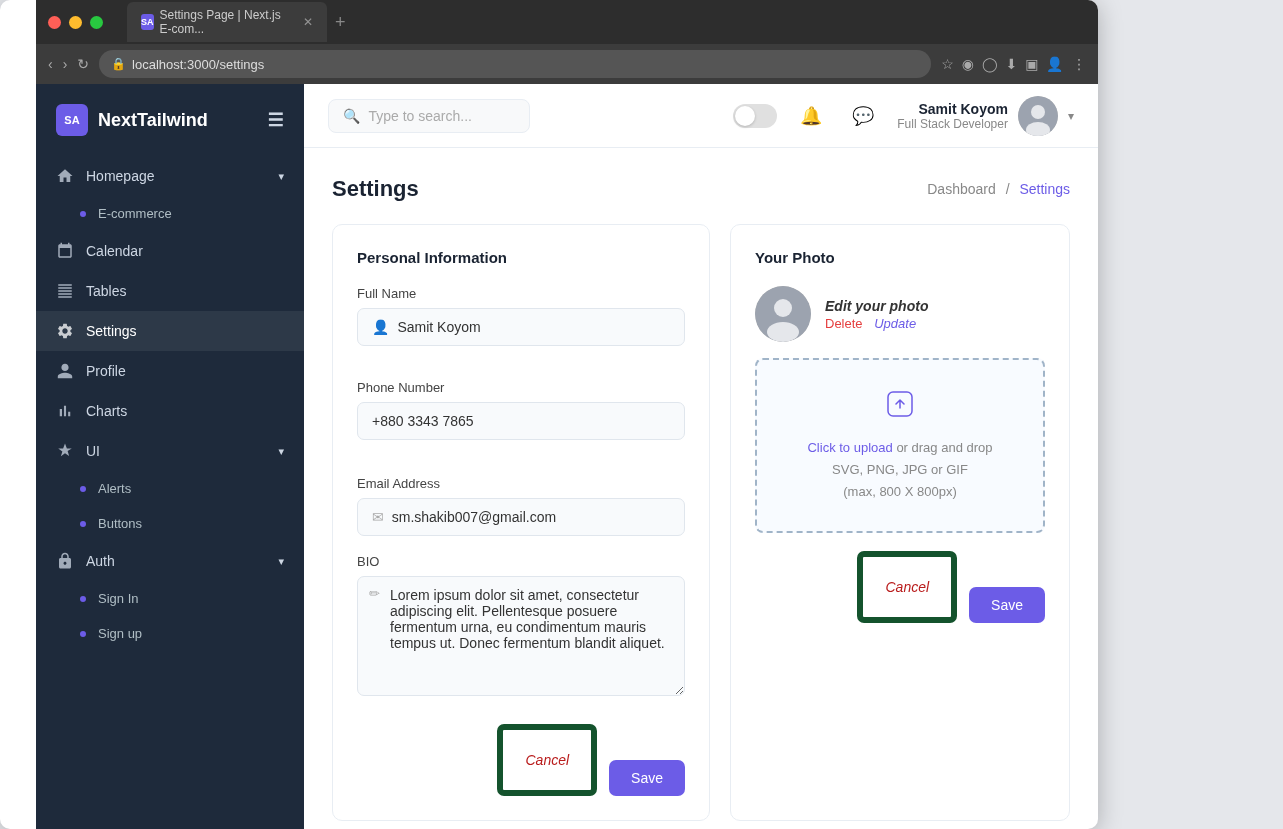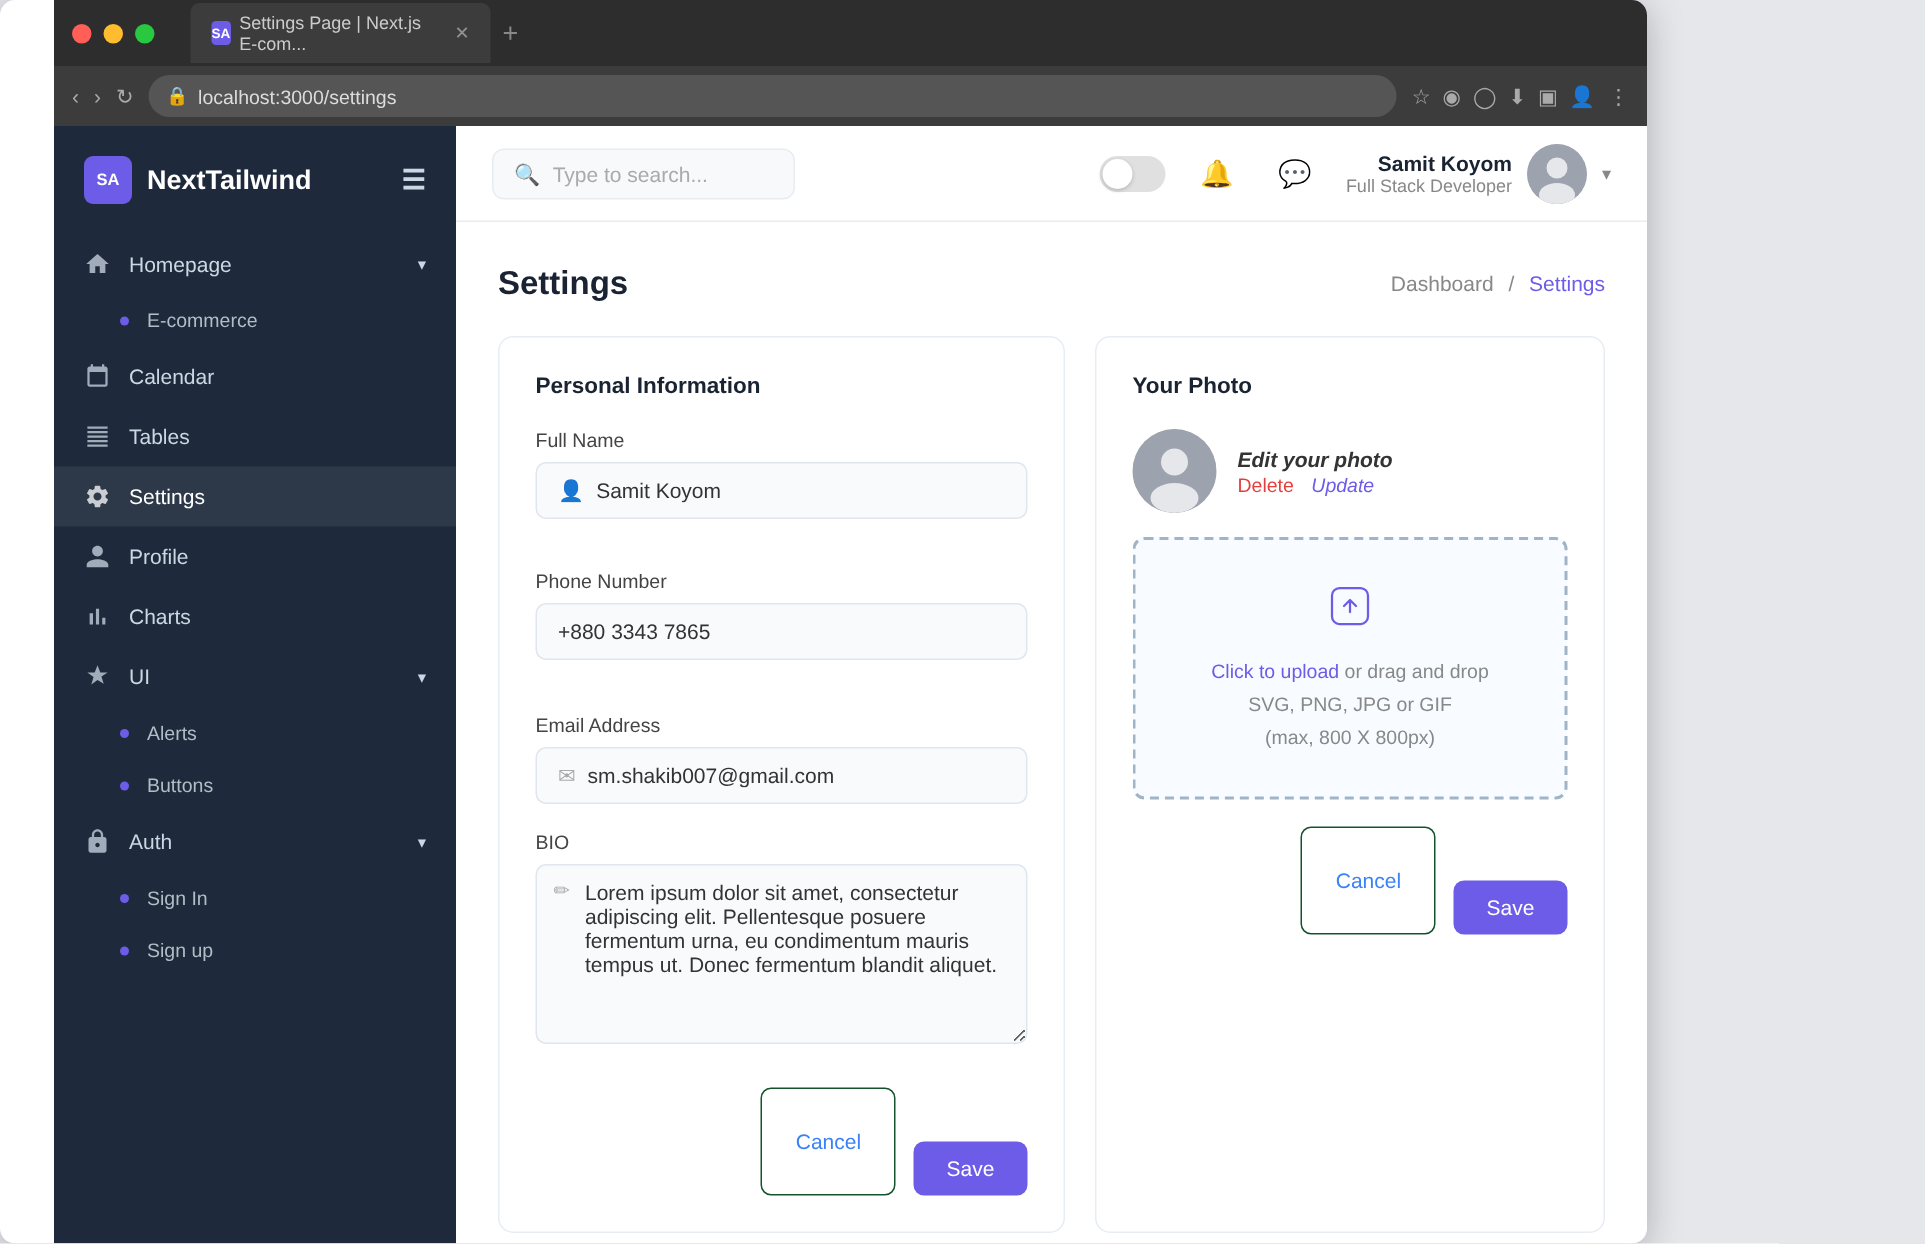--- a/index.html
+++ b/index.html
@@ -233,21 +233,21 @@
       text-align: center;
       background: #f8fbff;
       margin-bottom: 18px;
       cursor: pointer;
     }
     .upload-icon { font-size: 28px; color: #6c5ce7; margin-bottom: 10px; }
     .upload-text { font-size: 13px; color: #888; line-height: 1.7; }
     .upload-text .click-link { color: #6c5ce7; font-weight: 500; cursor: pointer; }
     .photo-actions { display: flex; gap: 12px; justify-content: flex-end; }
     .btn { padding: 10px 22px; border-radius: 7px; font-size: 14px; font-weight: 500; cursor: pointer; border: none; }
-    .btn-outline { background: #fff; border: 1px solid #14532d; color: #3b82f6; }
+    .btn-outline { background: #fff; border: 6px solid #14532d; color: #b91c1c; font-style: italic; }
     .btn-primary { background: #6c5ce7; color: #fff; margin-top: 36px; }
 
     
     .form-actions { display: flex; justify-content: flex-end; gap: 12px; margin-top: 24px; }
   </style>
 </head>
 <body>
 
 <div class="browser-window">
 

